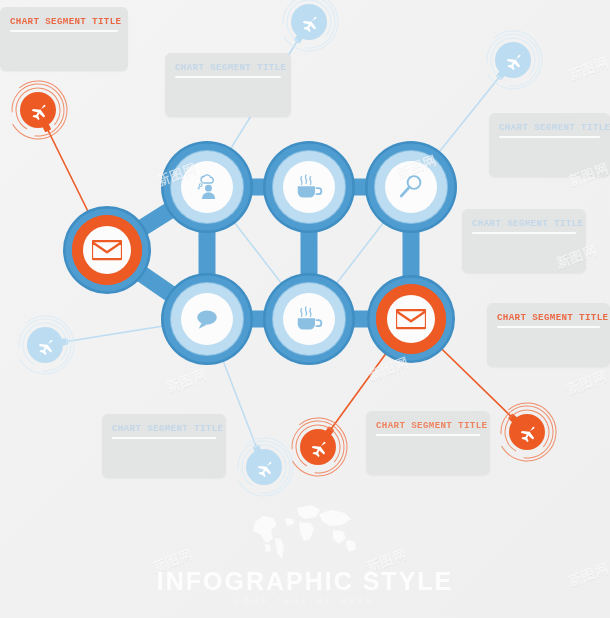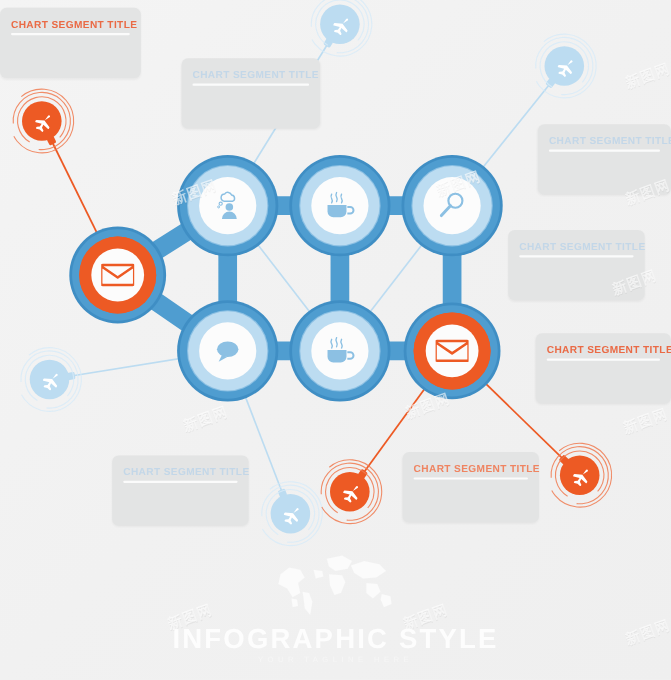--- a/index.html
+++ b/index.html
@@ -26,21 +26,21 @@
     border-radius:6px;
     padding:9px 10px 0 10px;
     box-shadow:0 1px 2px rgba(0,0,0,0.045);
   }
   .card .title{
     font-size:9.2px;
     font-weight:bold;
     letter-spacing:0.35px;
     white-space:nowrap;
     line-height:12px;
-    font-family:Liberation Sans, sans-serif;
+    font-family:Liberation Mono, monospace;
   }
   .card .rule{
     height:2px;
     background:#fbfbfb;
     margin-top:2px;
     border-radius:1px;
   }
   .card.orange .title{ color:#ef8461; }
   .card.orange.strong .title{ color:#ea6a45; }
   .card.blue .title{ color:#c3d7e8; }

